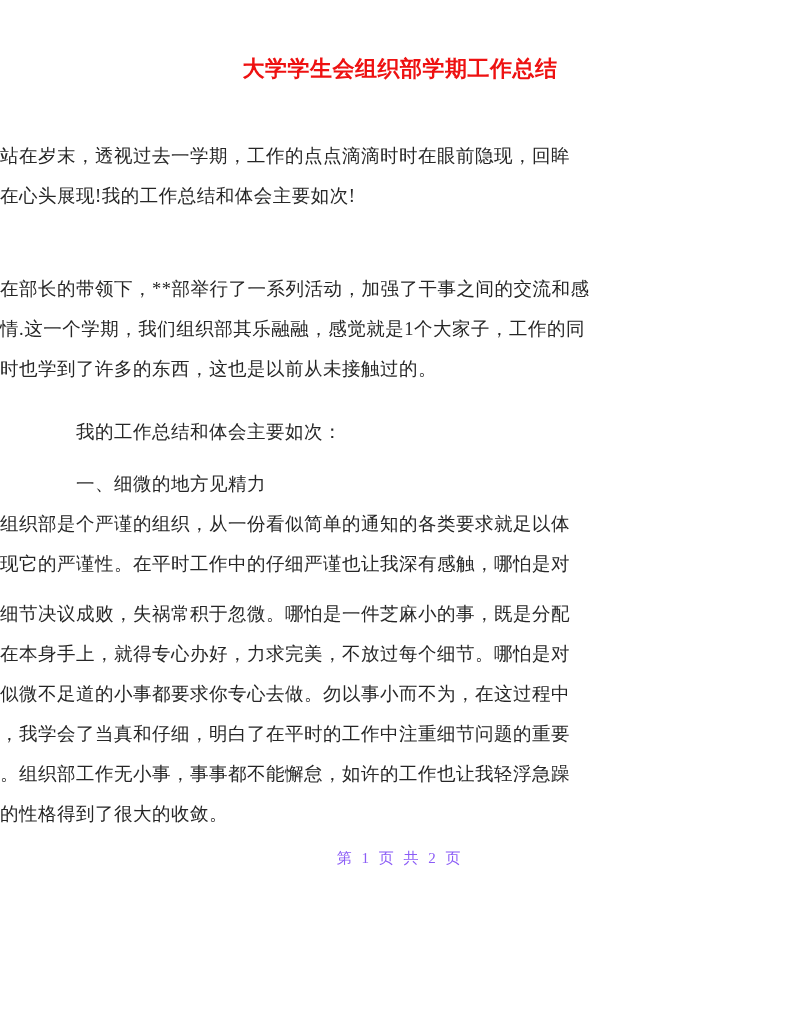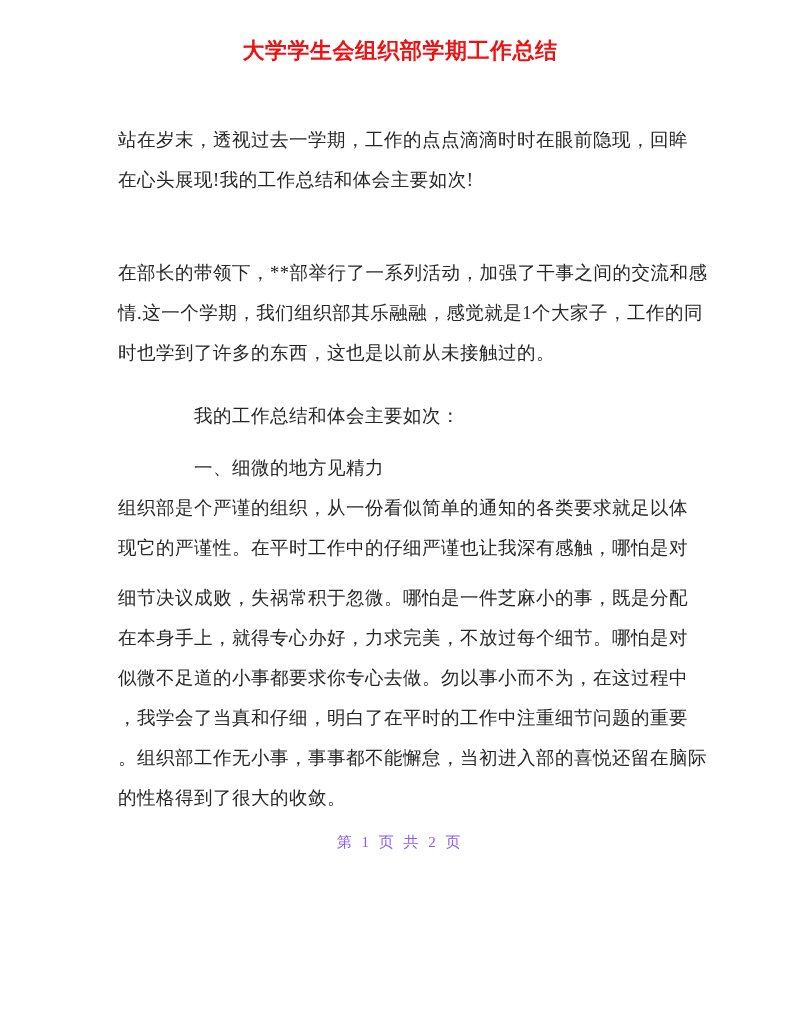--- a/index.html
+++ b/index.html
@@ -8,30 +8,29 @@
     position: relative;
     width: 800px;
     height: 1036px;
     margin: 0 auto;
     background: #ffffff;
     overflow: hidden;
     font-family: "Liberation Serif", "DejaVu Serif", serif;
     color: #262626;
   }
   .doc-title {
-    padding-top: 38px;
+    padding-top: 54px;
     text-align: center;
-    font-family: Liberation Mono, monospace;
+    font-family: Liberation Sans, sans-serif;
     font-weight: bold;
     font-size: 22px;
     line-height: 30px;
     letter-spacing: 0.5px;
   }
   .content {
-    padding-left: 118px;
     padding-right: 110px;
   }
   .para .line {
     font-size: 18.5px;
     line-height: 40px;
     height: 40px;
     white-space: nowrap;
     letter-spacing: 0.5px;
   }
   .para.indent .line { padding-left: 76px; }
@@ -81,21 +80,21 @@
     <div class="para p-body">
       <div class="line">组织部是个严谨的组织，从一份看似简单的通知的各类要求就足以体</div>
       <div class="line">现它的严谨性。在平时工作中的仔细严谨也让我深有感触，哪怕是对</div>
     </div>
 
     <div class="para p-detail">
       <div class="line">细节决议成败，失祸常积于忽微。哪怕是一件芝麻小的事，既是分配</div>
       <div class="line">在本身手上，就得专心办好，力求完美，不放过每个细节。哪怕是对</div>
       <div class="line">似微不足道的小事都要求你专心去做。勿以事小而不为，在这过程中</div>
       <div class="line">，我学会了当真和仔细，明白了在平时的工作中注重细节问题的重要</div>
-      <div class="line">。组织部工作无小事，事事都不能懈怠，当初进入部的喜悦还留在脑际</div>
+      <div class="line">。组织部工作无小事，事事都不能懈怠，如许的工作也让我轻浮急躁</div>
       <div class="line">的性格得到了很大的收敛。</div>
     </div>
 
   </div>
 
   <div class="page-footer">第 1 页 共 2 页</div>
 
 </div>
 
 </body></html>

